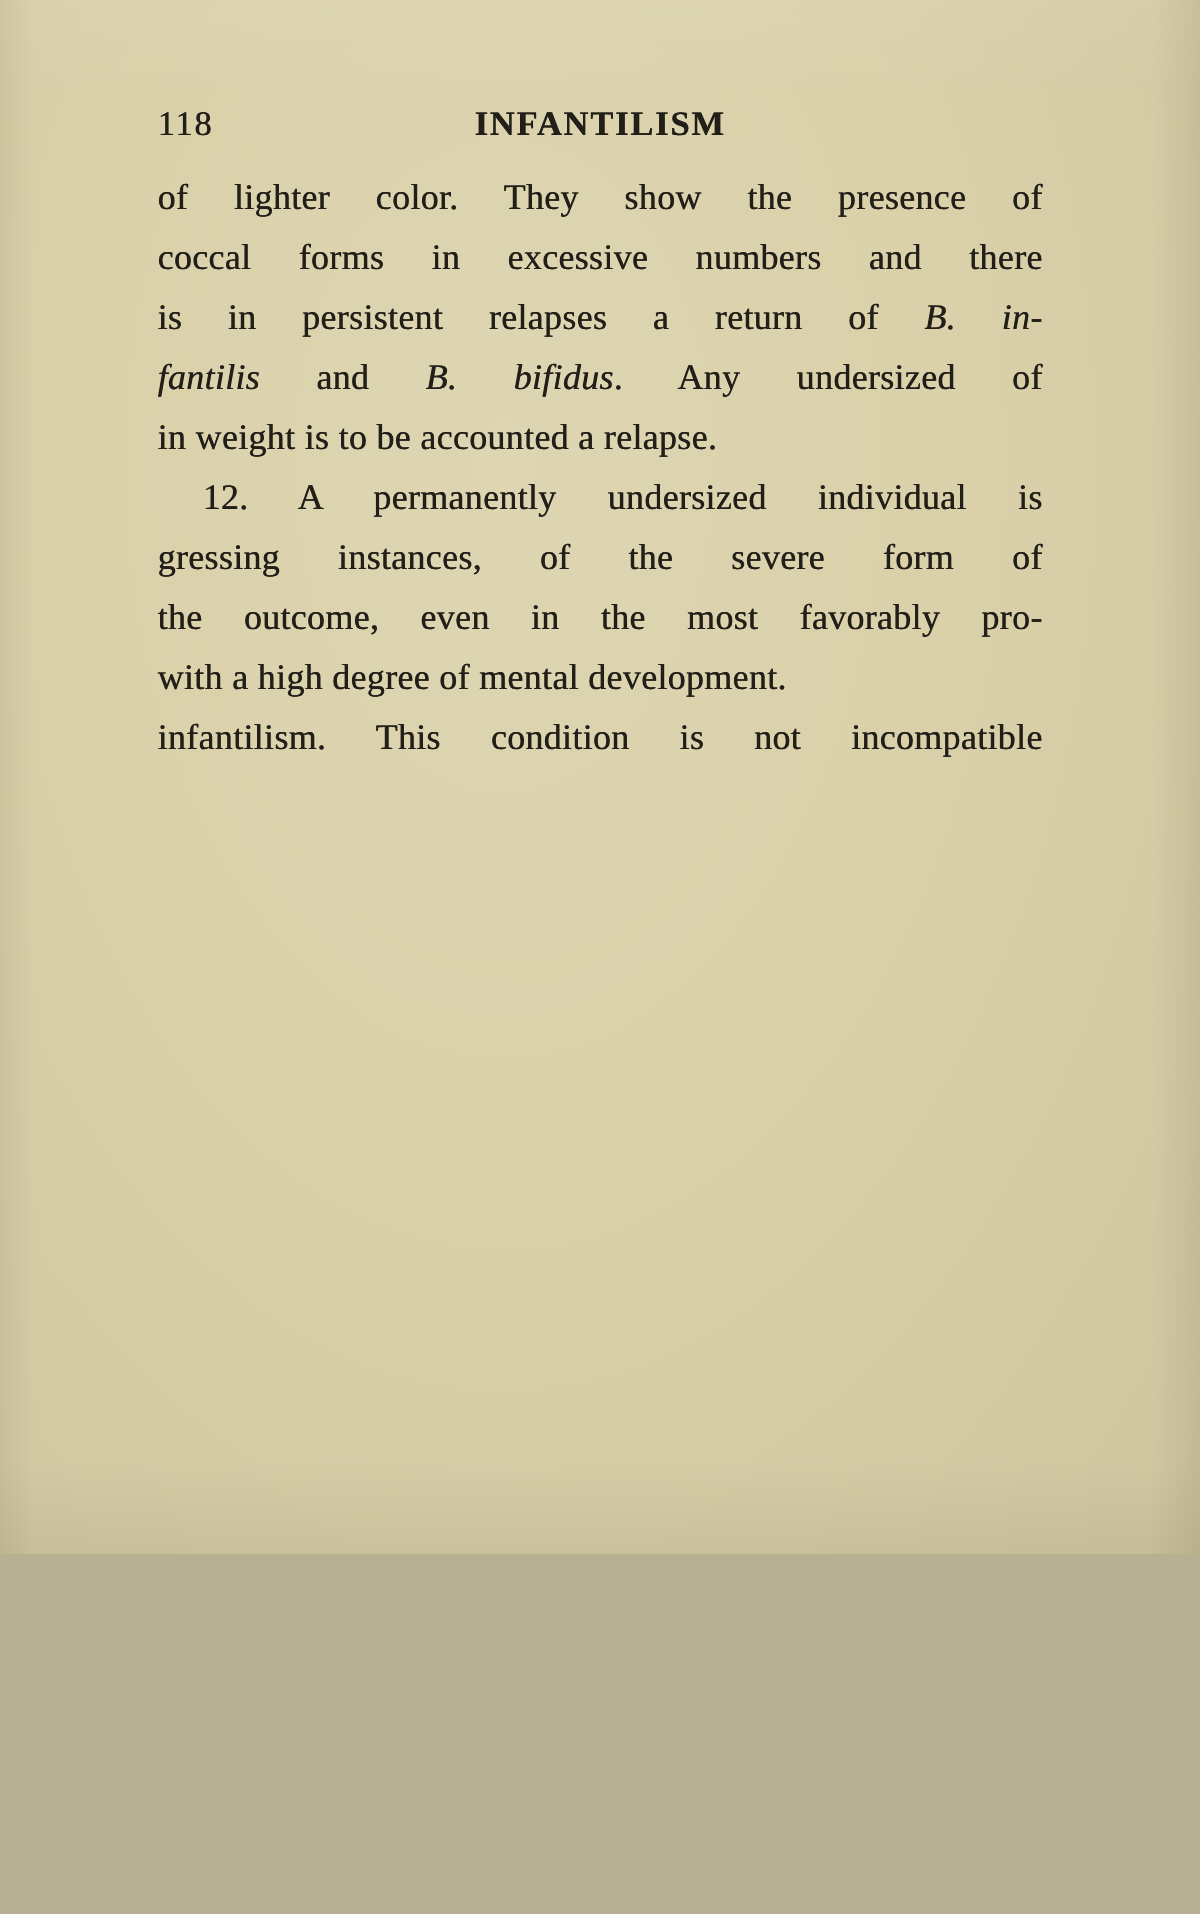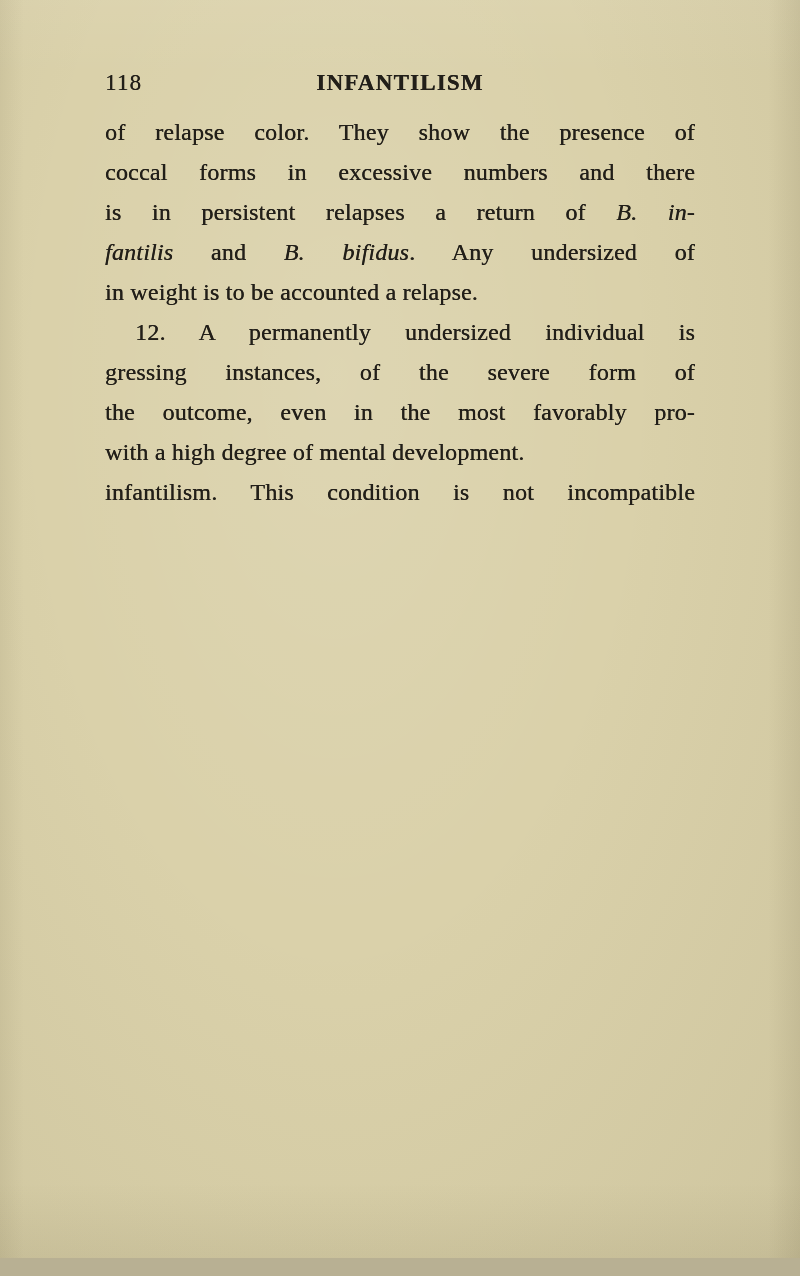--- a/index.html
+++ b/index.html
@@ -8,21 +8,21 @@
   }
   * { margin: 0; padding: 0; box-sizing: border-box; }
   html, body {
     width: 800px;
     background: #b8b093;
     font-family: "Liberation Serif", serif;
   }
   .page {
     position: relative;
     width: 800px;
-    height: 1258px;
+    height: 1036px;
     background-color: var(--paper);
     background-image:
       radial-gradient(ellipse at 42% 30%, rgba(255,255,255,0.10) 0%, rgba(255,255,255,0.0) 45%, rgba(60,50,20,0.07) 100%),
       linear-gradient(90deg, rgba(80,70,40,0.08) 0%, rgba(80,70,40,0.0) 3%, rgba(80,70,40,0.0) 96%, rgba(80,70,40,0.10) 100%),
       linear-gradient(180deg, rgba(255,255,250,0.06) 0%, rgba(80,70,40,0.0) 6%, rgba(80,70,40,0.0) 94%, rgba(80,70,40,0.08) 100%);
     color: var(--ink);
     padding: 70px 105px 0 105px;
     overflow: hidden;
   }
   .running-head {
@@ -56,21 +56,21 @@
 <body>
 
 <div class="page">
   <div class="running-head">
     <span class="page-number">118</span>
     <span class="head-title">INFANTILISM</span>
     <span class="head-spacer"></span>
   </div>
   <div class="body-text">
       <div class="paragraph">
-        <div class="line just"><span>of relapse color. They show the presence of</span></div>
+        <div class="line just"><span>of lighter color. They show the presence of</span></div>
         <div class="line just"><span>coccal forms in excessive numbers and there</span></div>
         <div class="line just"><span>is in persistent relapses a return of </span><span class="italic">B. in-</span></div>
         <div class="line just"><span class="italic">fantilis</span><span> and </span><span class="italic">B. bifidus</span><span>. Any undersized of</span></div>
         <div class="line"><span>in weight is to be accounted a relapse.</span></div>
       </div>
       <div class="paragraph">
         <div class="line just indent"><span>12. A permanently undersized individual is</span></div>
         <div class="line just"><span>gressing instances, of the severe form of</span></div>
         <div class="line just"><span>the outcome, even in the most favorably pro-</span></div>
         <div class="line"><span>with a high degree of mental development.</span></div>

